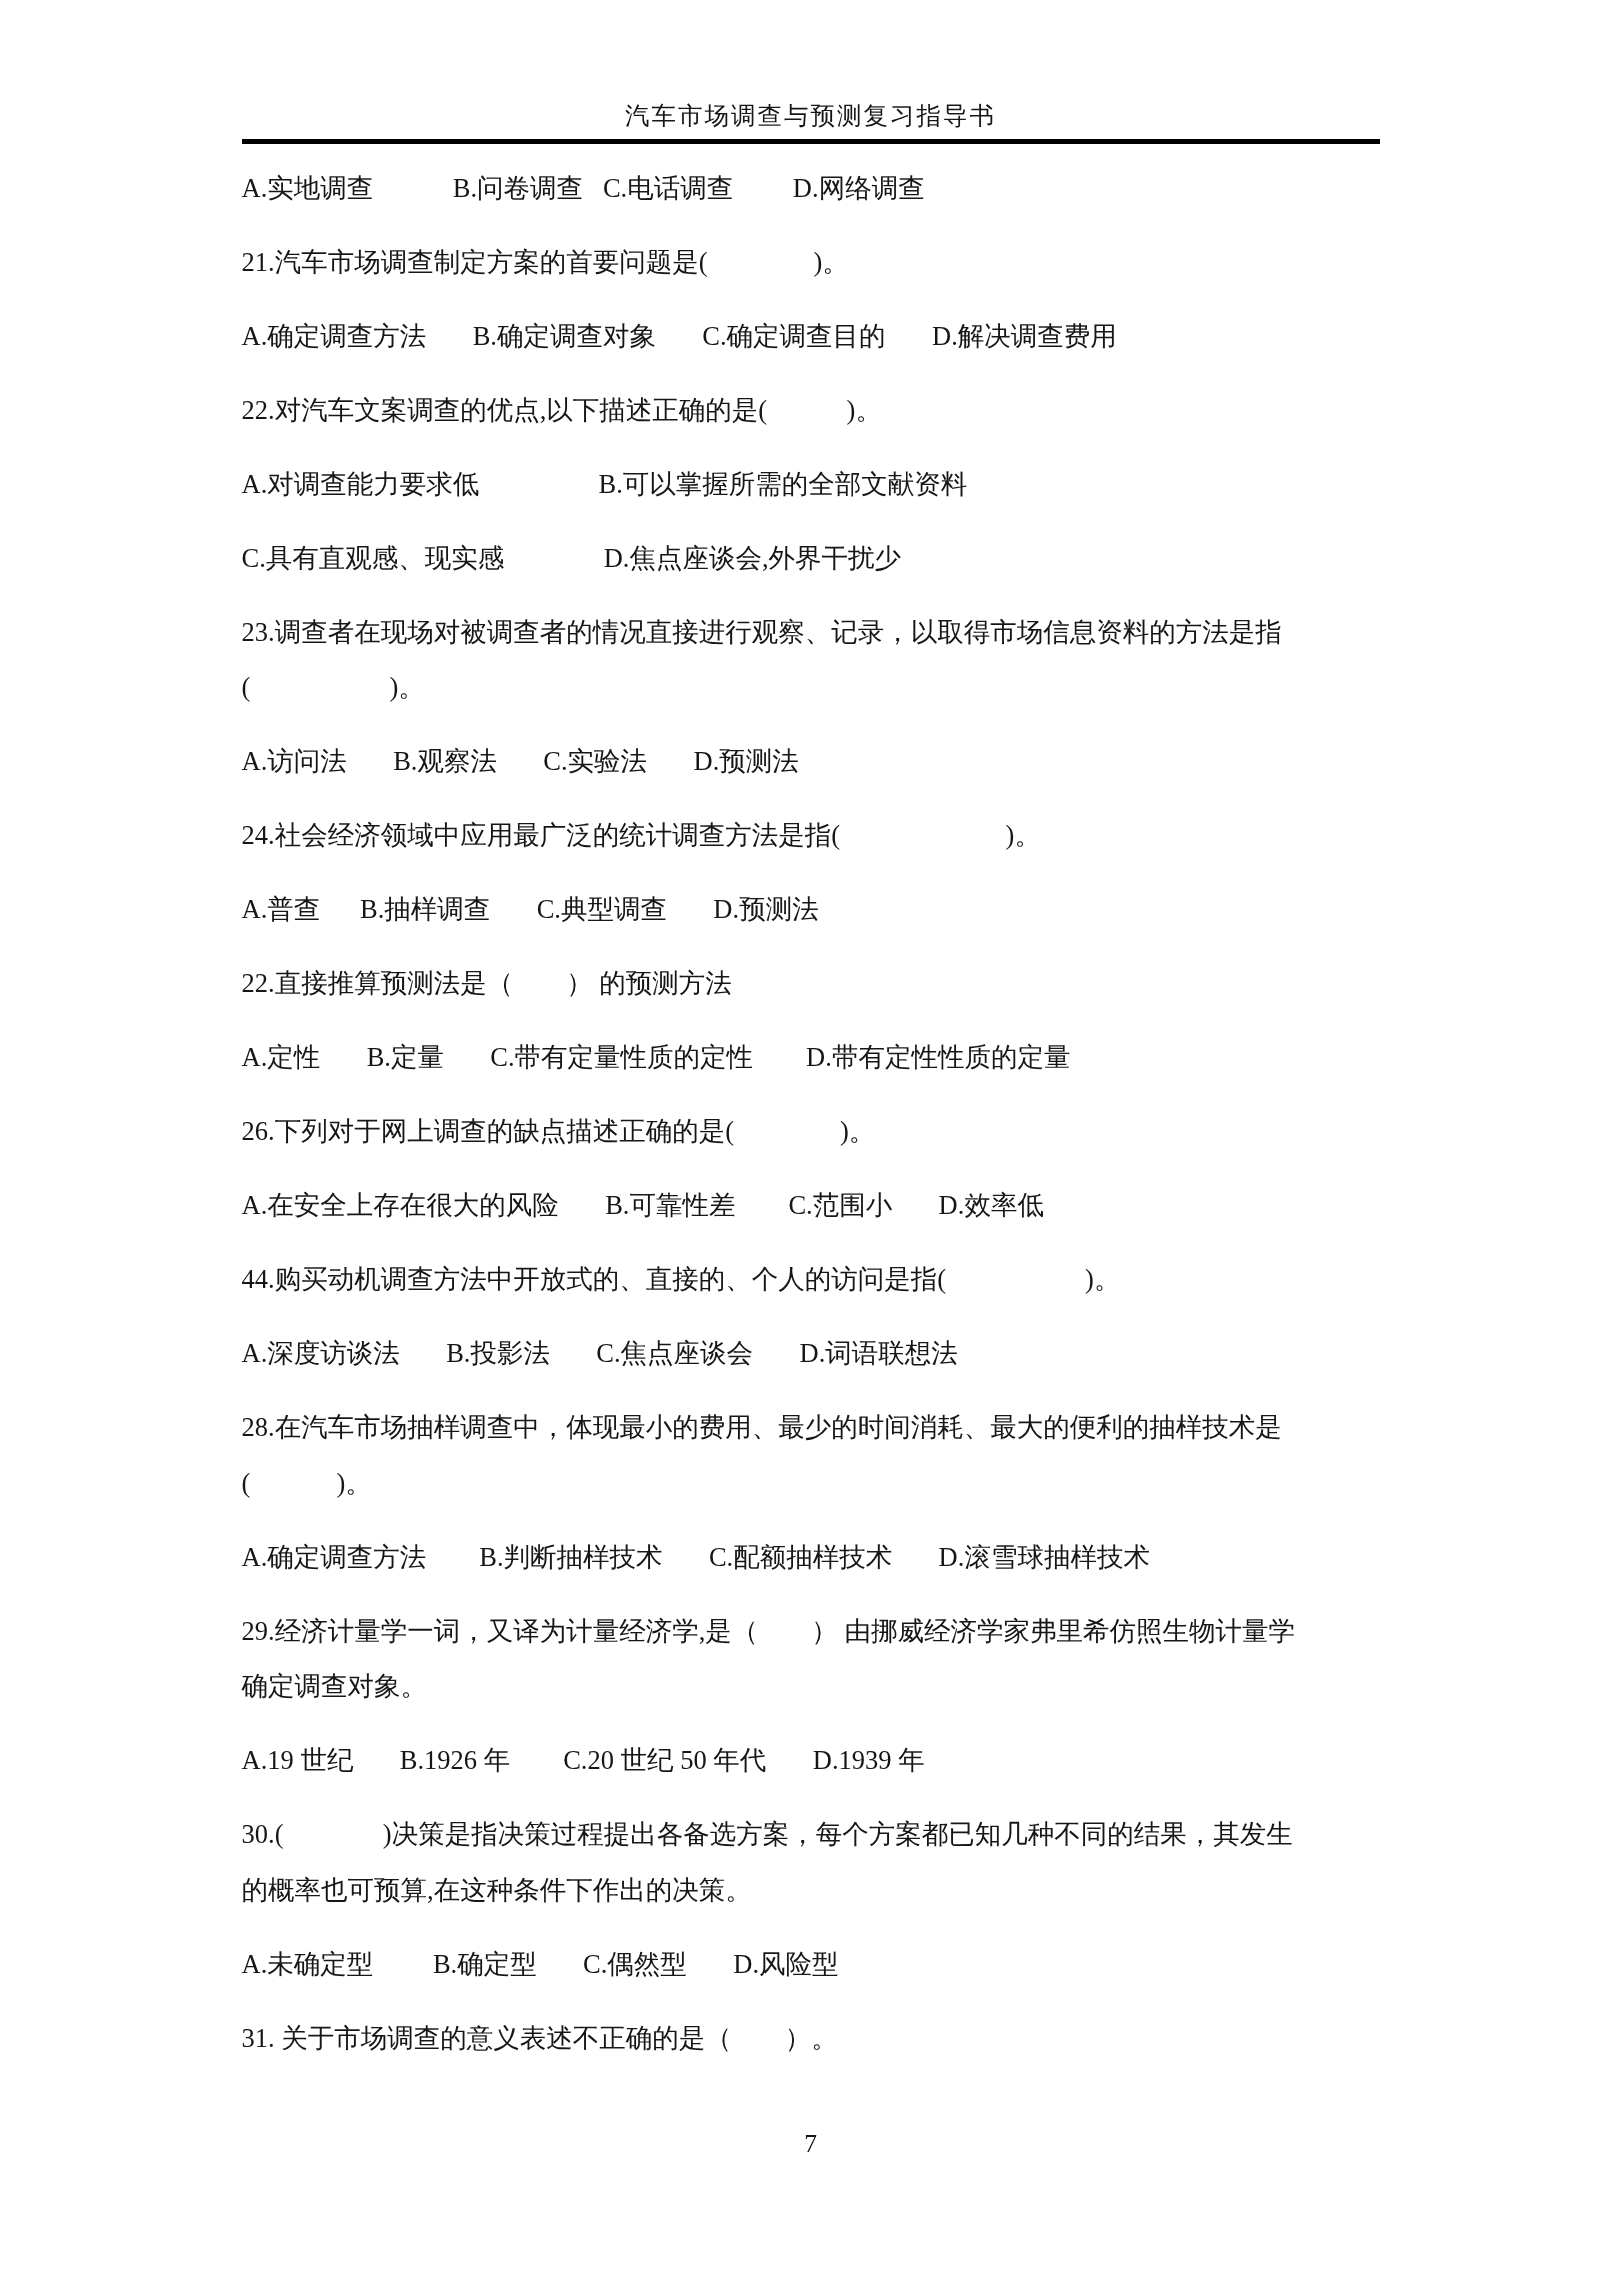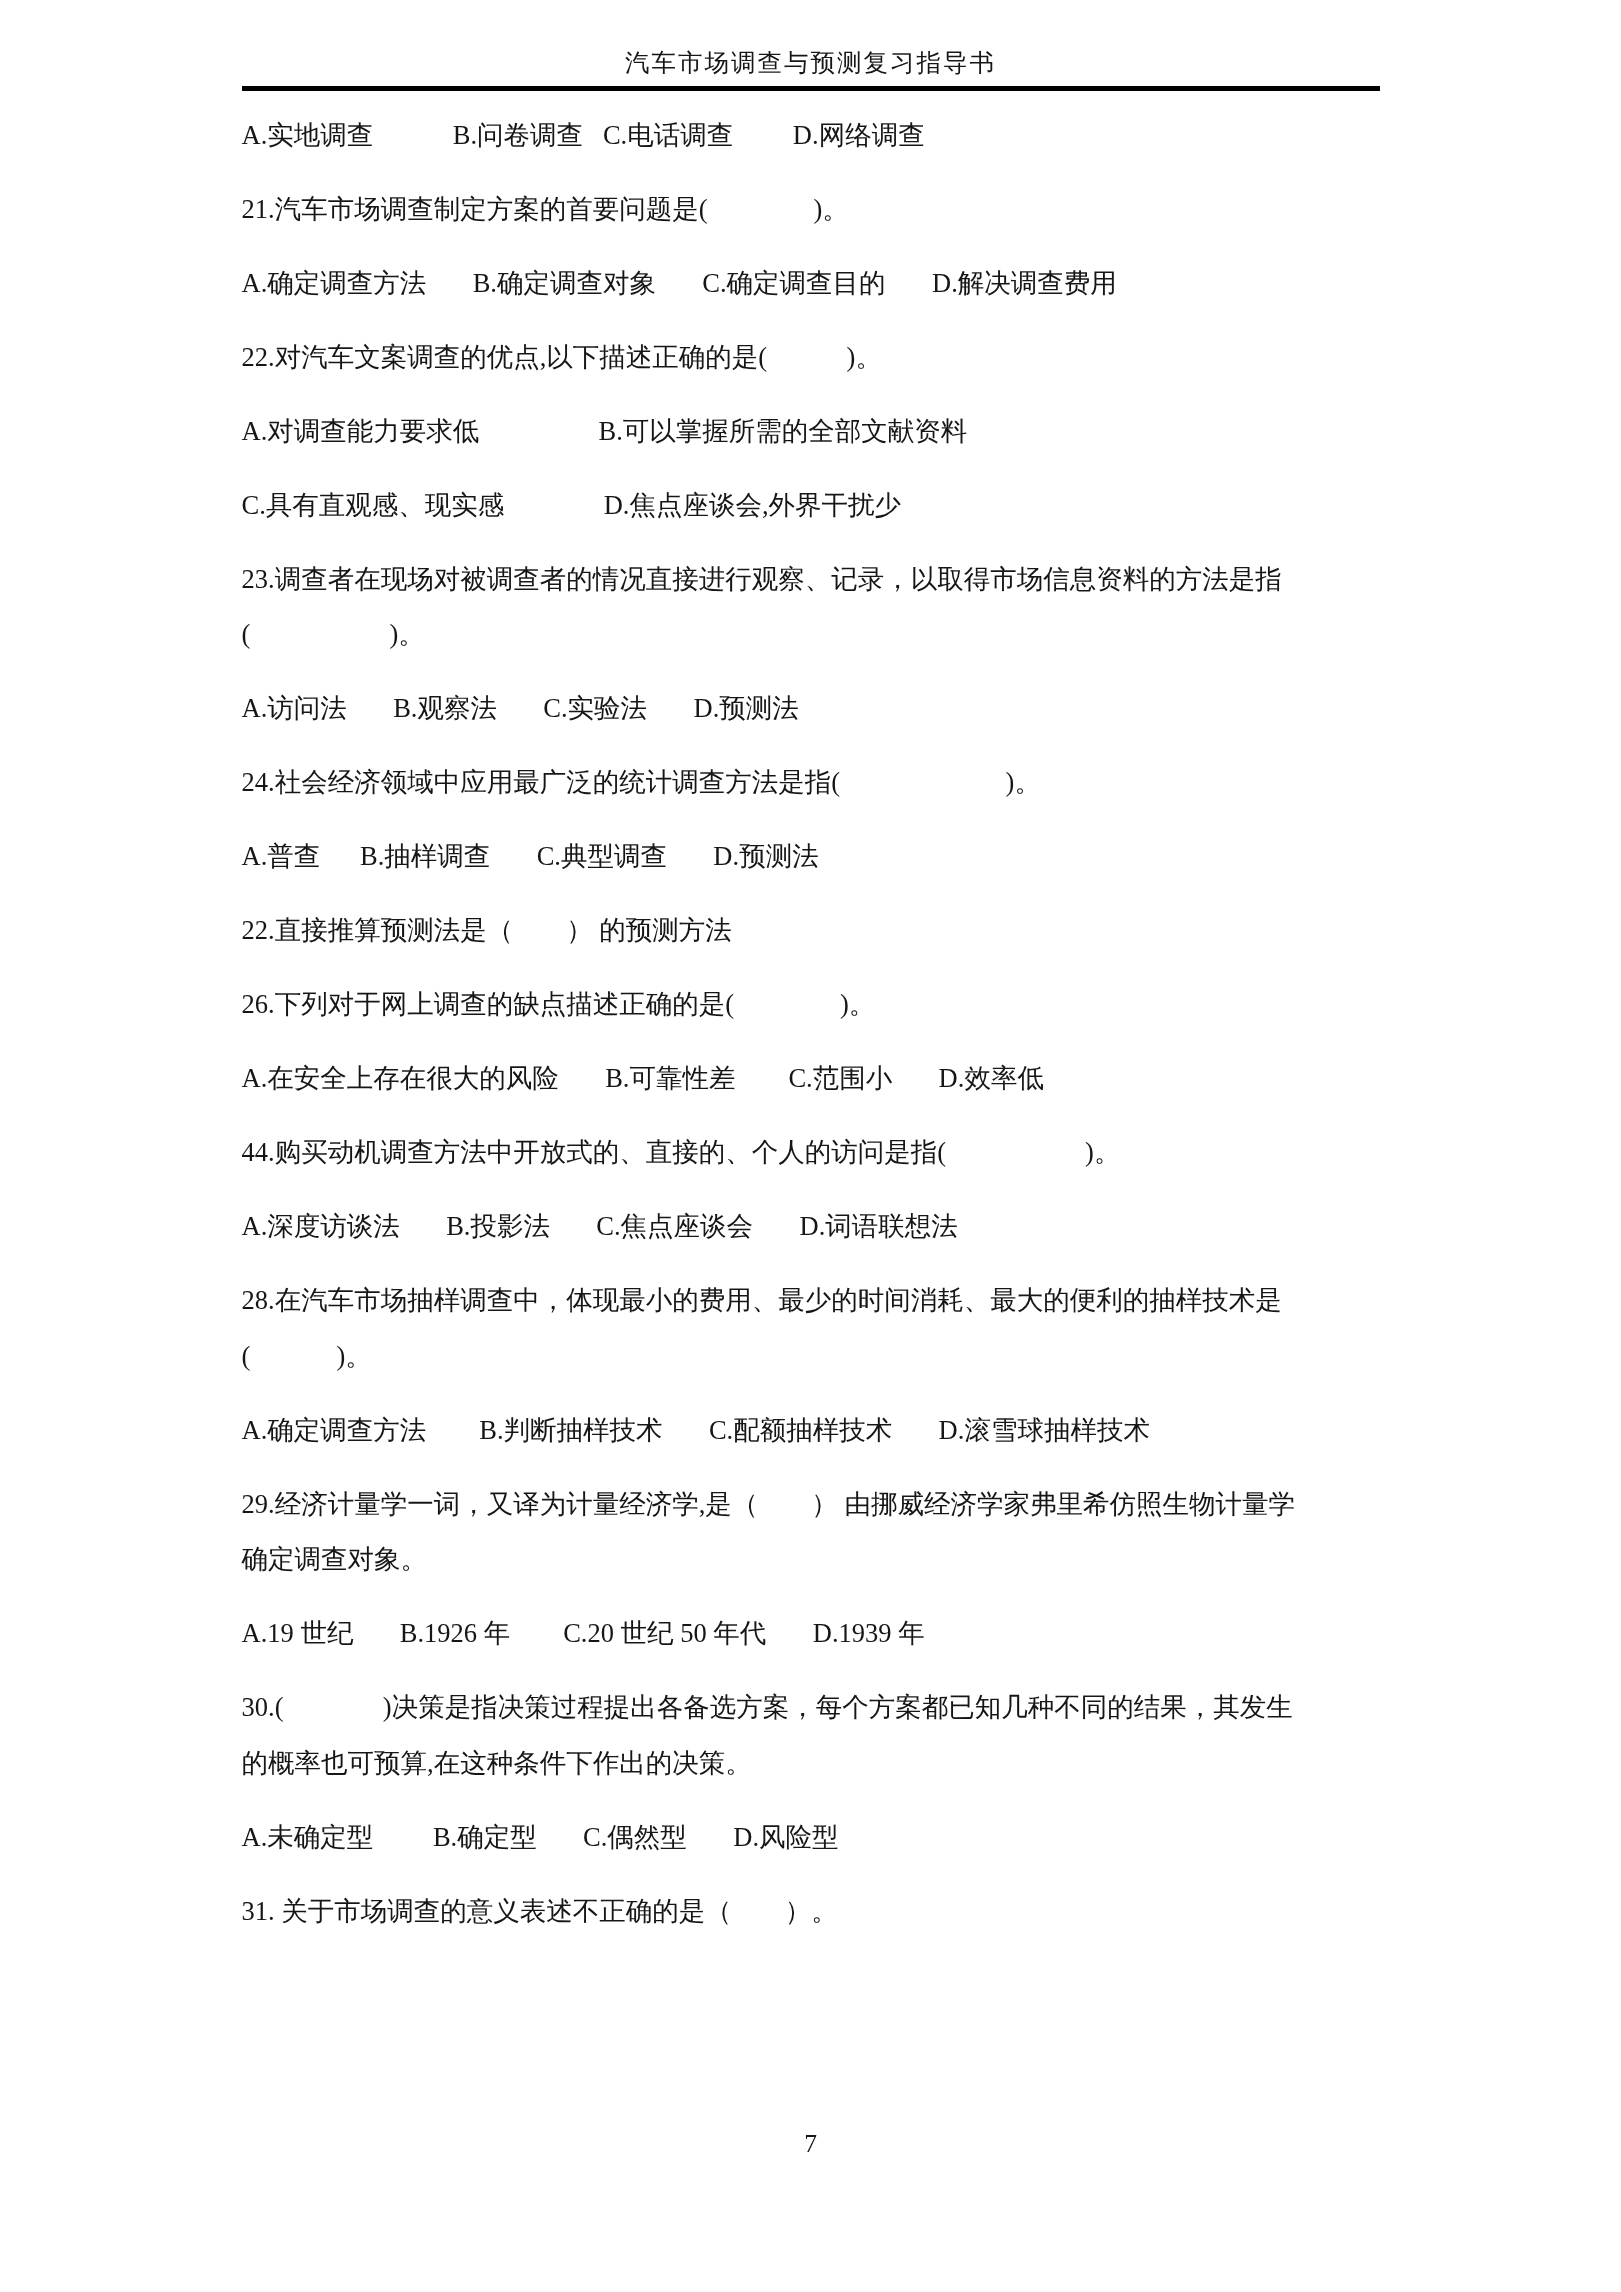--- a/index.html
+++ b/index.html
@@ -15,21 +15,21 @@
     overflow: hidden;
     font-family: "Liberation Serif", "DejaVu Serif", serif;
     color: #161616;
   }
   .page {
     width: 1138px;
     margin: 0 auto;
     position: relative;
   }
   .page-header {
-    padding-top: 47px;
+    padding-top: 100px;
   }
   .page-title {
     text-align: center;
     font-size: 24.5px;
     line-height: 31px;
     letter-spacing: 2px;
     white-space: pre;
   }
   .header-rule {
     margin-top: 7.8px;
@@ -74,20 +74,21 @@
     <p>A.确定调查方法       B.确定调查对象       C.确定调查目的       D.解决调查费用</p>
     <p>22.对汽车文案调查的优点,以下描述正确的是(            )。</p>
     <p>A.对调查能力要求低                  B.可以掌握所需的全部文献资料</p>
     <p>C.具有直观感、现实感               D.焦点座谈会,外界干扰少</p>
     <p>23.调查者在现场对被调查者的情况直接进行观察、记录，以取得市场信息资料的方法是指</p>
     <p class="cont">(                     )。</p>
     <p>A.访问法       B.观察法       C.实验法       D.预测法</p>
     <p>24.社会经济领域中应用最广泛的统计调查方法是指(                         )。</p>
     <p>A.普查      B.抽样调查       C.典型调查       D.预测法</p>
     <p>22.直接推算预测法是（        ） 的预测方法</p>
+    <p>A.定性       B.定量       C.带有定量性质的定性        D.带有定性性质的定量</p>
     <p>26.下列对于网上调查的缺点描述正确的是(                )。</p>
     <p>A.在安全上存在很大的风险       B.可靠性差        C.范围小       D.效率低</p>
     <p>44.购买动机调查方法中开放式的、直接的、个人的访问是指(                     )。</p>
     <p>A.深度访谈法       B.投影法       C.焦点座谈会       D.词语联想法</p>
     <p>28.在汽车市场抽样调查中，体现最小的费用、最少的时间消耗、最大的便利的抽样技术是</p>
     <p class="cont">(             )。</p>
     <p>A.确定调查方法        B.判断抽样技术       C.配额抽样技术       D.滚雪球抽样技术</p>
     <p>29.经济计量学一词，又译为计量经济学,是（        ） 由挪威经济学家弗里希仿照生物计量学</p>
     <p class="cont">确定调查对象。</p>
     <p>A.19 世纪       B.1926 年        C.20 世纪 50 年代       D.1939 年</p>

